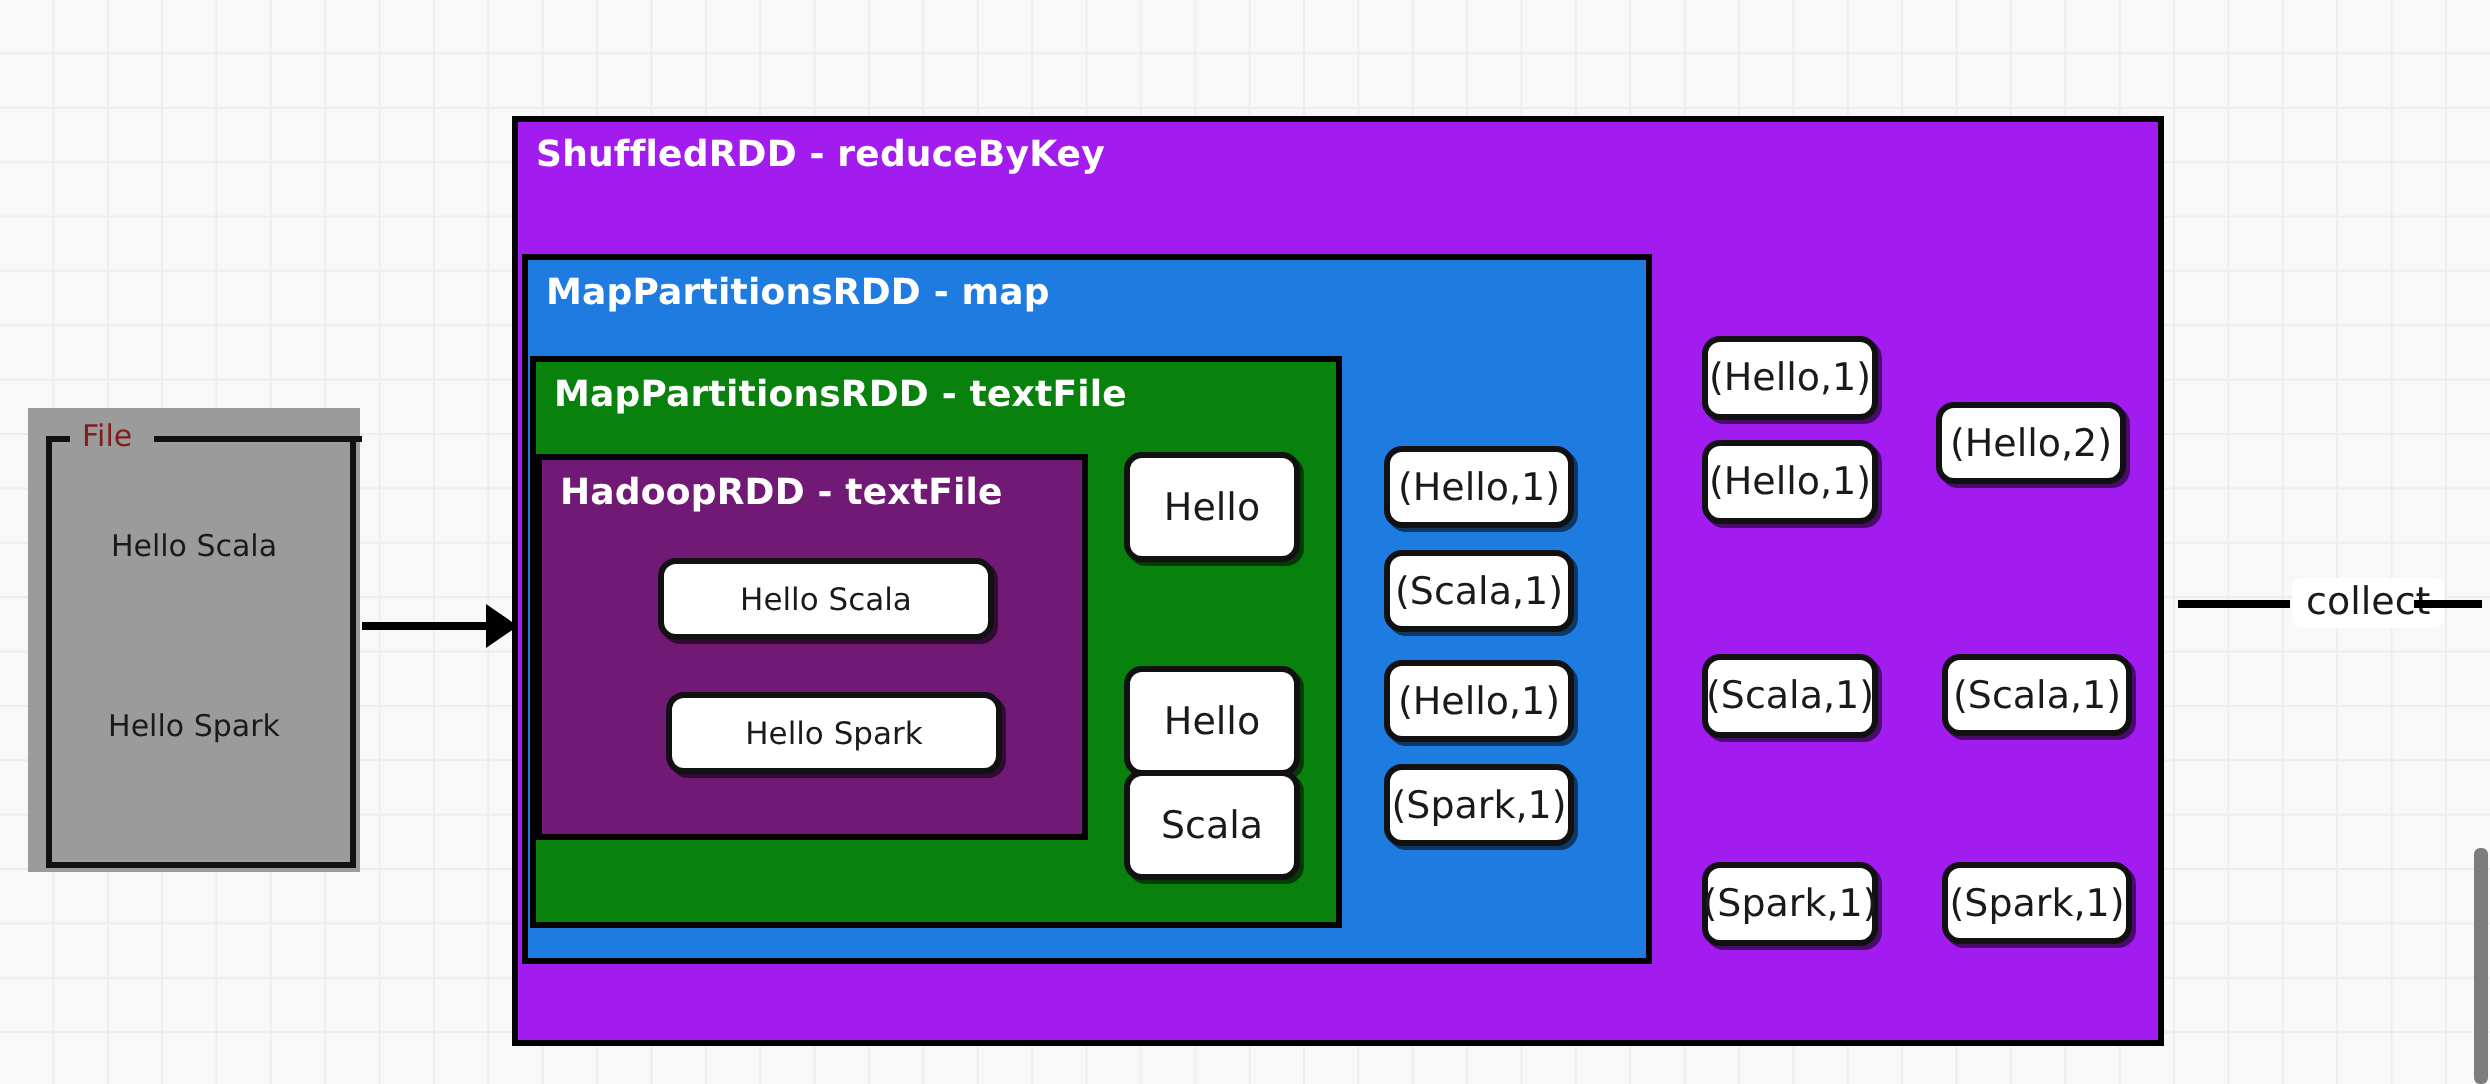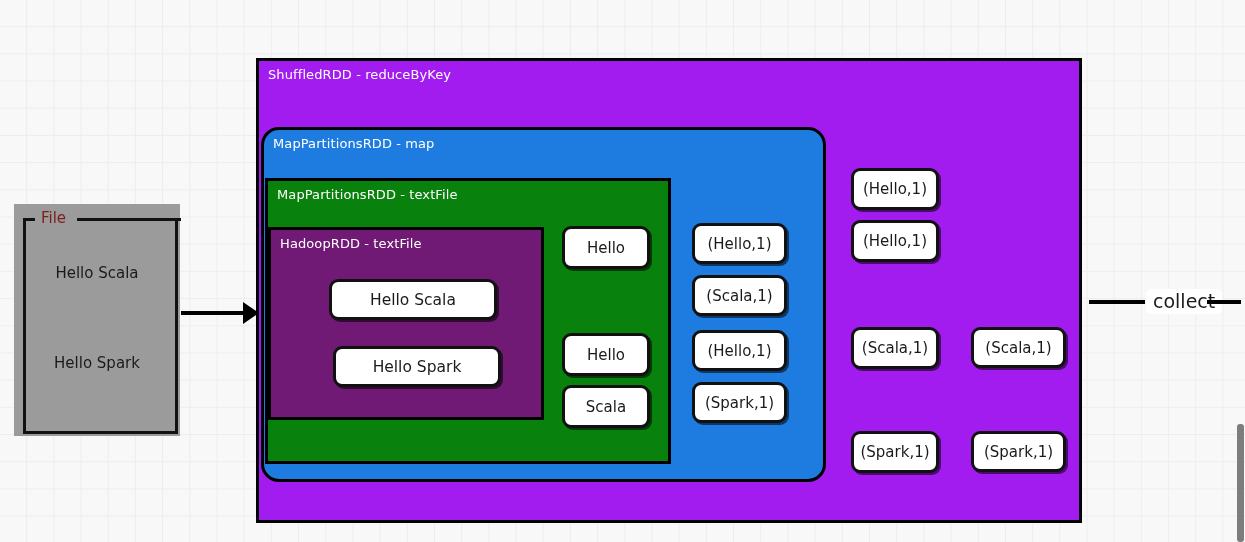--- a/index.html
+++ b/index.html
@@ -27,22 +27,22 @@
   .rdd {
     position: absolute;
     border: 3px solid #000000;
     box-sizing: border-box;
   }
   .rdd > .rdd-title {
     position: absolute;
     left: 9px;
     top: 6px;
     color: #ffffff;
-    font-size: 13px;
-    font-weight: normal;
+    font-size: 18px;
+    font-weight: bold;
     letter-spacing: 0.1px;
     white-space: nowrap;
   }
   #shuffled-rdd { left: 256px; top: 58px;  width: 826px; height: 465px; background: #a21cf0; }
   #map-rdd      { left: 258px; top: 124px; width: 565px; height: 355px; background: #1e7ce0; }
   #flatmap-rdd  { left: 259px; top: 172px; width: 406px; height: 286px; background: #08810d; }
   #hadoop-rdd   { left: 259px; top: 218px; width: 276px; height: 193px; background: #701a75; }
 
   
   #file-box {
@@ -123,27 +123,27 @@
   
   .chip {
     position: absolute;
     background: #ffffff;
     border: 3px solid #111111;
     border-radius: 9px;
     box-sizing: border-box;
     display: flex;
     align-items: center;
     justify-content: center;
-    font-size: 15px;
+    font-size: 19px;
     color: #1a1a1a;
     white-space: nowrap;
     box-shadow: 2px 2px 0 rgba(0,0,0,0.55);
   }
   .chip-line  { width: 168px; height: 41px; font-size: 15.5px; }
-  .chip-word  { width: 88px;  height: 43px; }
+  .chip-word  { width: 88px;  height: 55px; }
   .chip-pair  { width: 95px;  height: 41px; }
   .chip-pair-sm { width: 88px; height: 42px; }
 
   
   #collect-line-left {
     position: absolute;
     left: 1089px;
     top: 300px;
     width: 56px;
     height: 4px;
@@ -201,21 +201,21 @@
     <div class="file-line" id="file-line-0">Hello Scala</div>
     <div class="file-line" id="file-line-1">Hello Spark</div>
   </div>
 
   <div id="file-arrow-shaft"></div>
   <div id="file-arrow-head"></div>
 
   <div class="rdd" id="shuffled-rdd">
     <div class="rdd-title">ShuffledRDD - reduceByKey</div>
 
-    <div class="rdd" id="map-rdd" style="left:2px; top:66px;border-radius:18px;">
+    <div class="rdd" id="map-rdd" style="left:2px; top:66px;">
       <div class="rdd-title">MapPartitionsRDD - map</div>
 
       <div class="rdd" id="flatmap-rdd" style="left:1px; top:48px;">
         <div class="rdd-title">MapPartitionsRDD - textFile</div>
 
         <div class="rdd" id="hadoop-rdd" style="left:0px; top:46px;">
           <div class="rdd-title">HadoopRDD - textFile</div>
 
           <div class="chip chip-line" style="left:58px; top:49px;">Hello Scala</div>
           <div class="chip chip-line" style="left:62px; top:116px;">Hello Spark</div>
@@ -230,20 +230,21 @@
       <div class="chip chip-pair" style="left:428px; top:145px;">(Scala,1)</div>
       <div class="chip chip-pair" style="left:428px; top:200px;">(Hello,1)</div>
       <div class="chip chip-pair" style="left:428px; top:252px;">(Spark,1)</div>
     </div>
 
     <div class="chip chip-pair-sm" style="left:592px; top:107px;">(Hello,1)</div>
     <div class="chip chip-pair-sm" style="left:592px; top:159px;">(Hello,1)</div>
     <div class="chip chip-pair-sm" style="left:592px; top:266px;">(Scala,1)</div>
     <div class="chip chip-pair-sm" style="left:592px; top:370px;">(Spark,1)</div>
 
+    <div class="chip chip-pair" style="left:709px; top:140px;">(Hello,2)</div>
     <div class="chip chip-pair" style="left:712px; top:266px;">(Scala,1)</div>
     <div class="chip chip-pair" style="left:712px; top:370px;">(Spark,1)</div>
   </div>
 
   <div id="collect-line-left"></div>
   <div id="collect-label">collect</div>
   <div id="collect-line-right"></div>
 
   <div id="scrollbar-track">
     <div id="scrollbar-thumb"></div>

